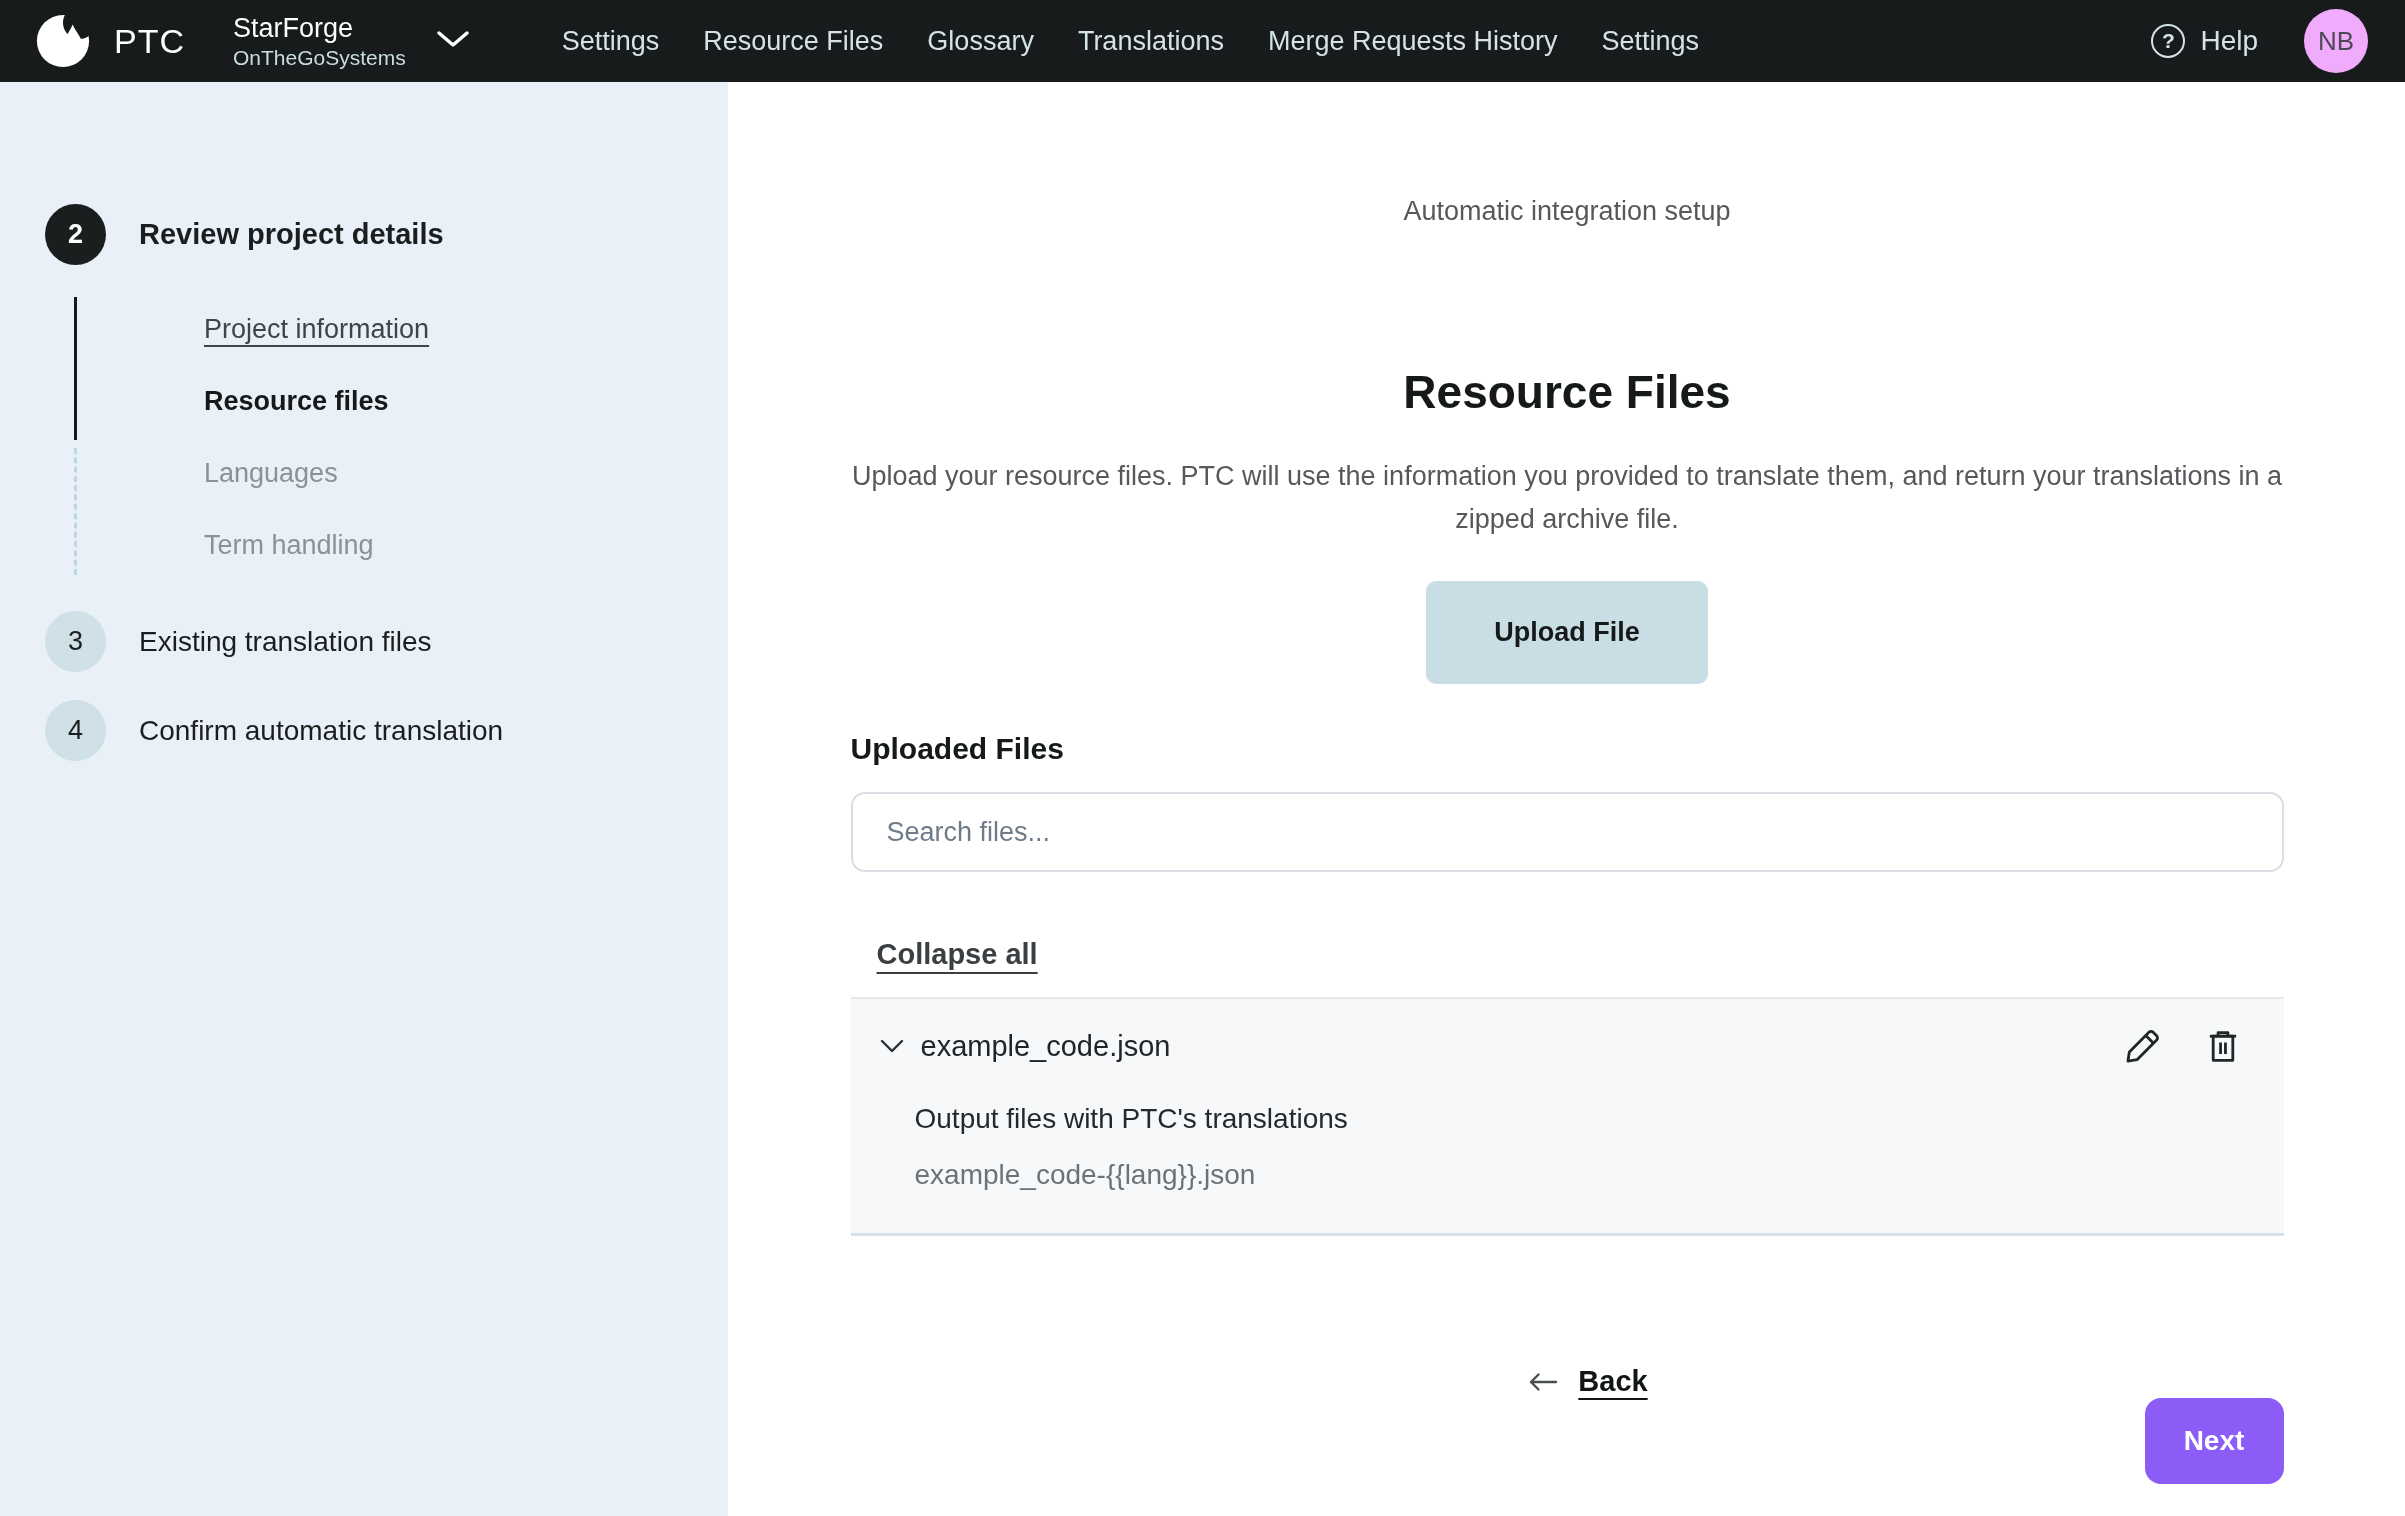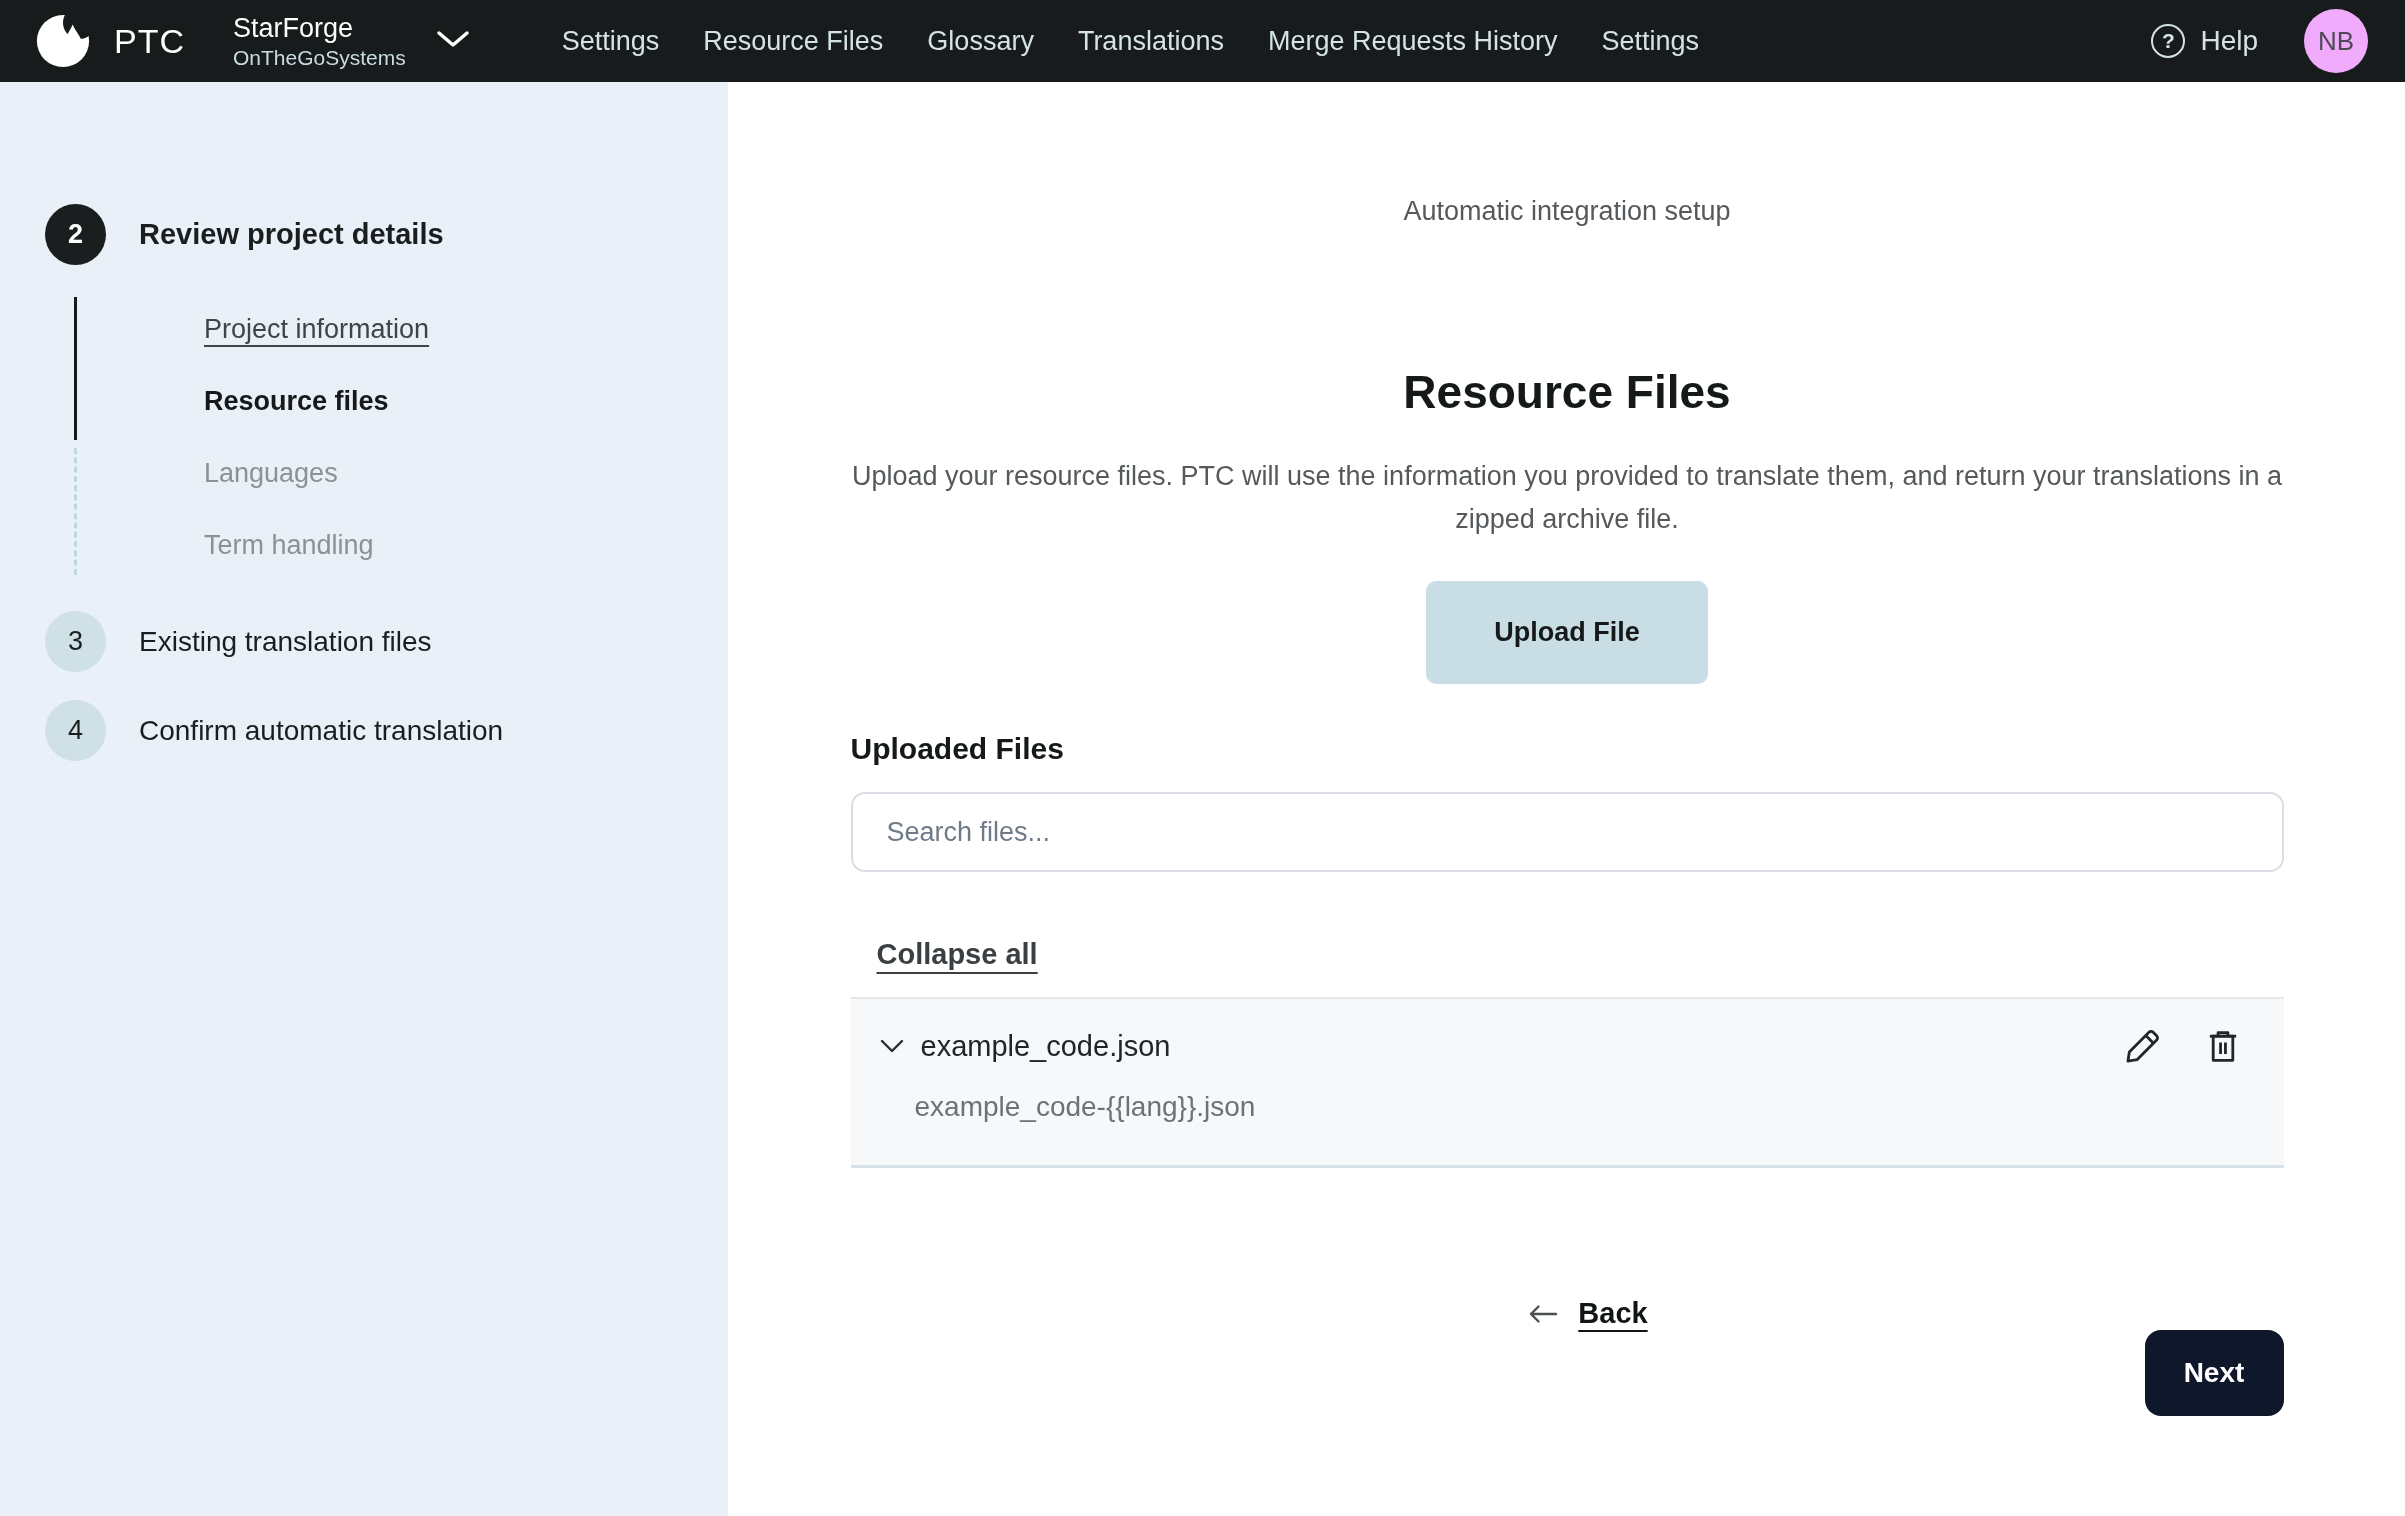--- a/index.html
+++ b/index.html
@@ -102,21 +102,21 @@
   .file-actions { margin-left: auto; display: flex; align-items: center; gap: 38px; }
   .icon-btn { background: none; border: none; padding: 0; cursor: pointer; display: flex; align-items: center; }
   .file-output-label { margin: 36px 0 0 40px; font-size: 28px; color: #26292b; }
   .file-pattern { margin: 24px 0 0 40px; font-size: 28px; color: #6d7276; }
 
   .footer { display: flex; align-items: center; margin-top: 129px; padding-left: 40px; flex-direction: column; }
   .back-link { display: flex; align-items: center; gap: 18px; cursor: pointer; }
   .back-text { font-size: 29px; font-weight: 700; color: #121516; text-decoration: underline; text-underline-offset: 7px; }
   .next-btn {
     margin-left: auto; width: 139px; height: 86px;
-    background: #0f172a; color: #ffffff; border: none; border-radius: 16px;
+    background: #8b5cf6; color: #ffffff; border: none; border-radius: 16px;
     font-family: inherit; font-size: 28px; font-weight: 600; cursor: pointer;
   }
 </style>
 </head>
 <body>
 
 <div class="page">
 
   <header class="topbar">
     <span class="logo">
@@ -222,20 +222,21 @@
               <button class="icon-btn">
                 <svg width="42" height="42" viewBox="0 0 24 24" fill="none" stroke="#232627" stroke-width="1.6" stroke-linejoin="round">
                   <path d="M4.5 6.4 H19.5"></path>
                   <path d="M9.2 6.4 V4.3 H14.8 V6.4"></path>
                   <rect x="6.4" y="6.4" width="11.2" height="13.8"></rect>
                   <path d="M10.6 10 V16.6 M13.4 10 V16.6"></path>
                 </svg>
               </button>
             </span>
           </div>
+          <div class="file-output-label">Output files with PTC's translations</div>
           <div class="file-pattern">example_code-{{lang}}.json</div>
         </div>
 
         <div class="footer">
           <span class="back-link">
             <svg width="34" height="24" viewBox="0 0 34 24">
                 <path d="M30 12 H5 M12.5 4.5 L5 12 L12.5 19.5" fill="none" stroke="#4a4f52" stroke-width="2.4" stroke-linecap="round" stroke-linejoin="round"></path>
               </svg>
             <span class="back-text">Back</span>
           </span>

